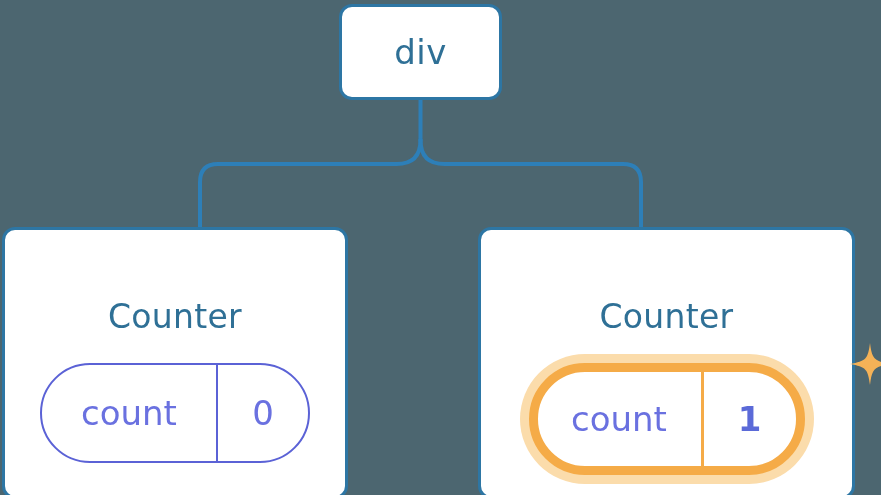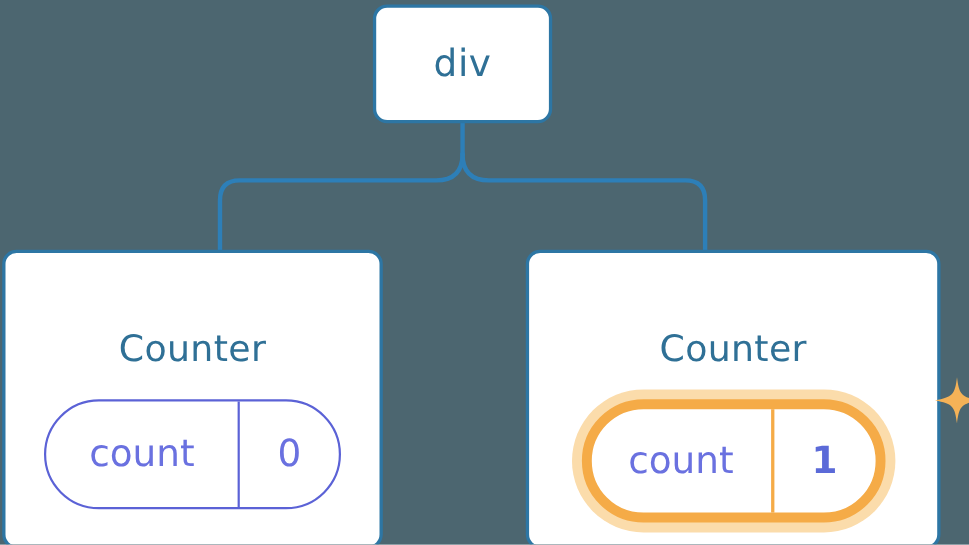--- a/index.html
+++ b/index.html
@@ -30,21 +30,21 @@
     height: 495px;
     pointer-events: none;
   }
 
   
   .root-node {
     position: absolute;
     left: 339px;
     top: 4px;
     width: 163px;
-    height: 108px;
+    height: 96px;
     background: #ffffff;
     border: 3px solid #2d76a4;
     border-radius: 13px;
     box-sizing: border-box;
     display: flex;
     align-items: center;
     justify-content: center;
   }
   .root-label {
     color: #2f7096;

